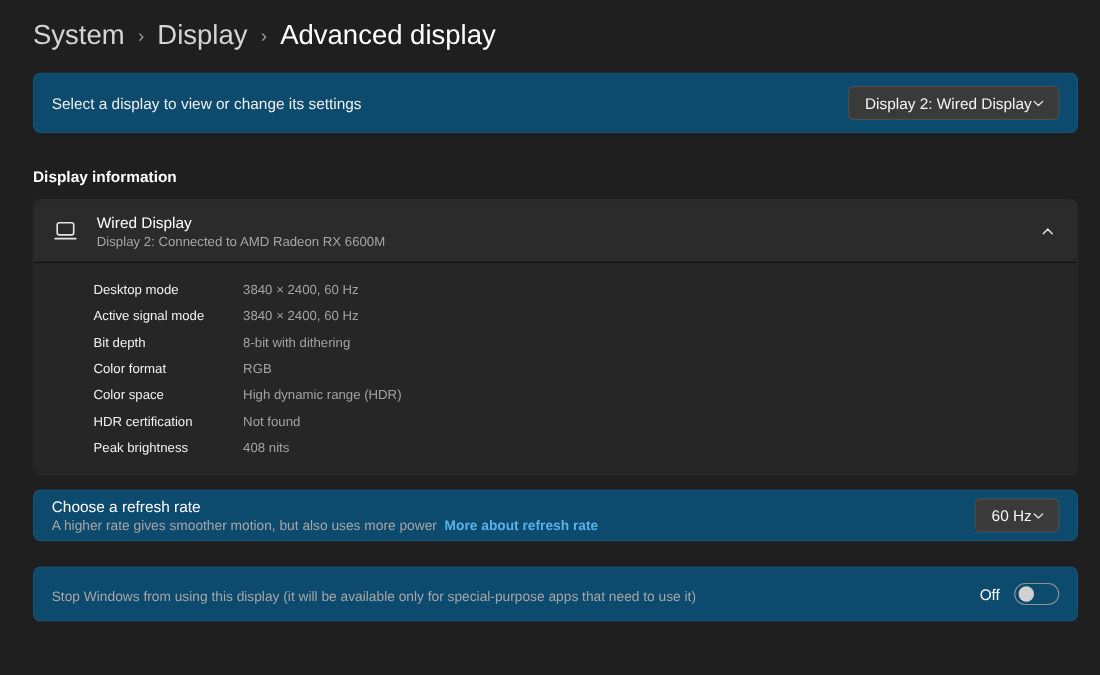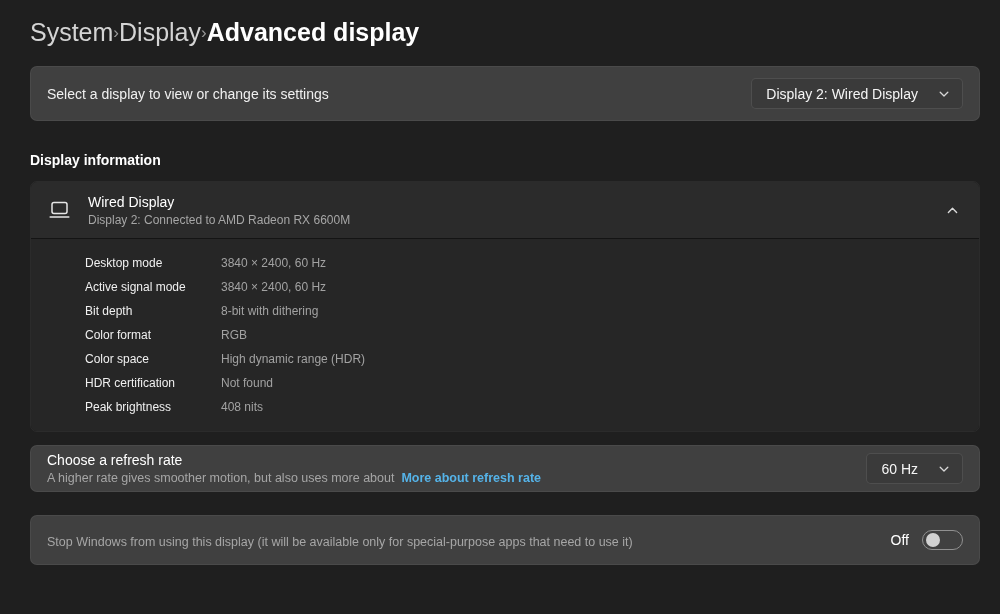--- a/index.html
+++ b/index.html
@@ -6,43 +6,42 @@
   html,body { width:1000px; height:614px; }
   body {
     background:#1f1f1f;
     font-family:"Liberation Sans", sans-serif;
     color:#ffffff;
     overflow:hidden;
   }
   .page { padding:14px 20px 0 30px; }
 
   
-  .breadcrumb { display:flex; align-items:center; font-size:25px; line-height:32px; }
+  .breadcrumb { display:flex; align-items:center; gap:12px; font-size:25px; line-height:32px; }
   .crumb { color:#d4d4d4; cursor:default; }
-  .crumb.current { color:#ffffff; font-weight:700; }
+  .crumb.current { color:#ffffff; font-weight:400; }
   .crumb-sep { color:#9a9a9a; font-size:17px; margin-top:3px; }
 
   
   .card {
-    background:#404040;
+    background:#0c4a6e;
     border:1px solid rgba(255,255,255,0.055);
     border-radius:7px;
   }
   .card.row-card { display:flex; align-items:center; justify-content:space-between; padding:0 16px; }
 
   .select-card { margin-top:17px; height:55px; font-size:14px; }
   .select-label { color:#f0f0f0; }
 
   .dropdown {
     background:#3a3a3a;
     border:1px solid rgba(255,255,255,0.10);
     border-radius:5px;
     height:31px;
     display:flex; align-items:center;
-    gap:20px;
     padding:0 12px 0 14px;
     font-size:14px;
     color:#f5f5f5;
     cursor:default;
   }
 
   .section-title { margin-top:31px; font-size:14px; font-weight:700; color:#ffffff; }
 
   
   .expander { margin-top:13px; background:transparent; border:1px solid rgba(255,255,255,0.055); border-radius:7px; overflow:hidden; }
@@ -152,21 +151,21 @@
         <span class="info-label">Peak brightness</span>
         <span class="info-value">408 nits</span>
       </div>
     </div>
   </div>
 
   <div class="card row-card refresh-card">
     <div class="setting-text">
       <div class="title">Choose a refresh rate</div>
       <div class="desc">
-        <span>A higher rate gives smoother motion, but also uses more about</span><span class="link bold">More about refresh rate</span>
+        <span>A higher rate gives smoother motion, but also uses more power</span><span class="link bold">More about refresh rate</span>
       </div>
     </div>
     <div class="dropdown">
       <span>60 Hz</span>
       <span>
         <svg width="12" height="12" viewBox="0 0 12 12">
             <path d="M2.2 4.2 L6 8 L9.8 4.2" fill="none" stroke="#d8d8d8" stroke-width="1.3" stroke-linecap="round" stroke-linejoin="round"></path>
           </svg>
       </span>
     </div>

